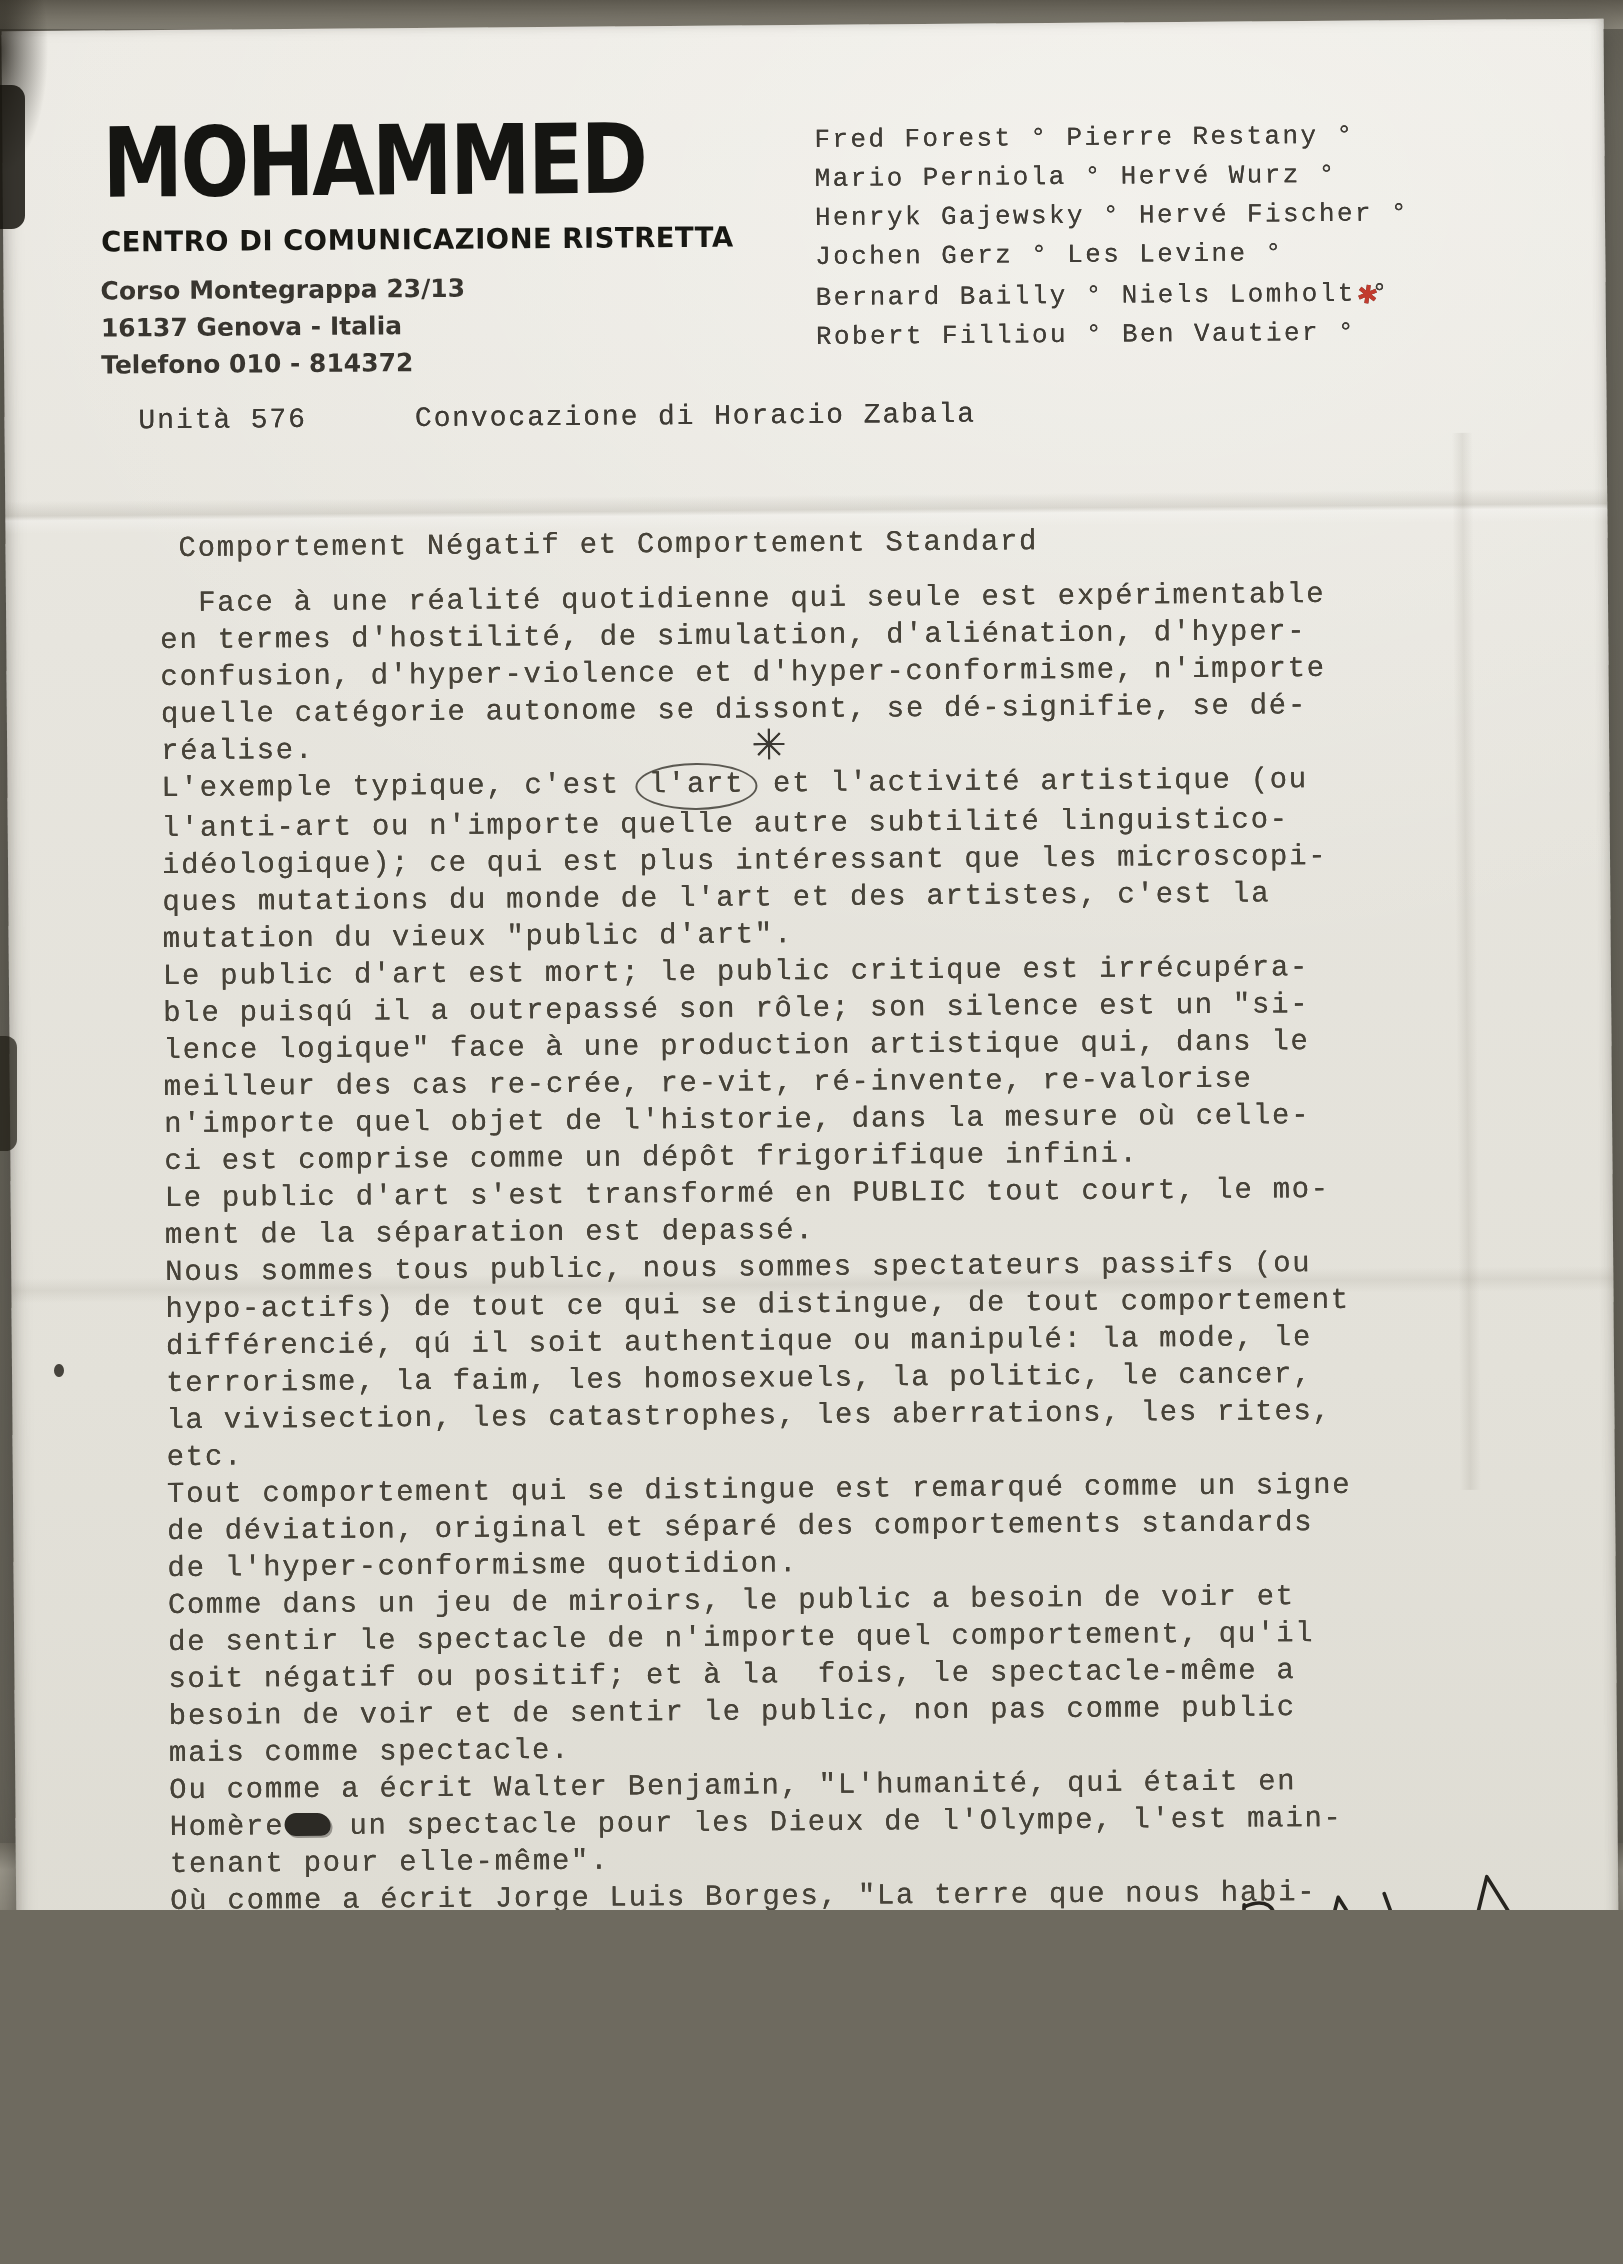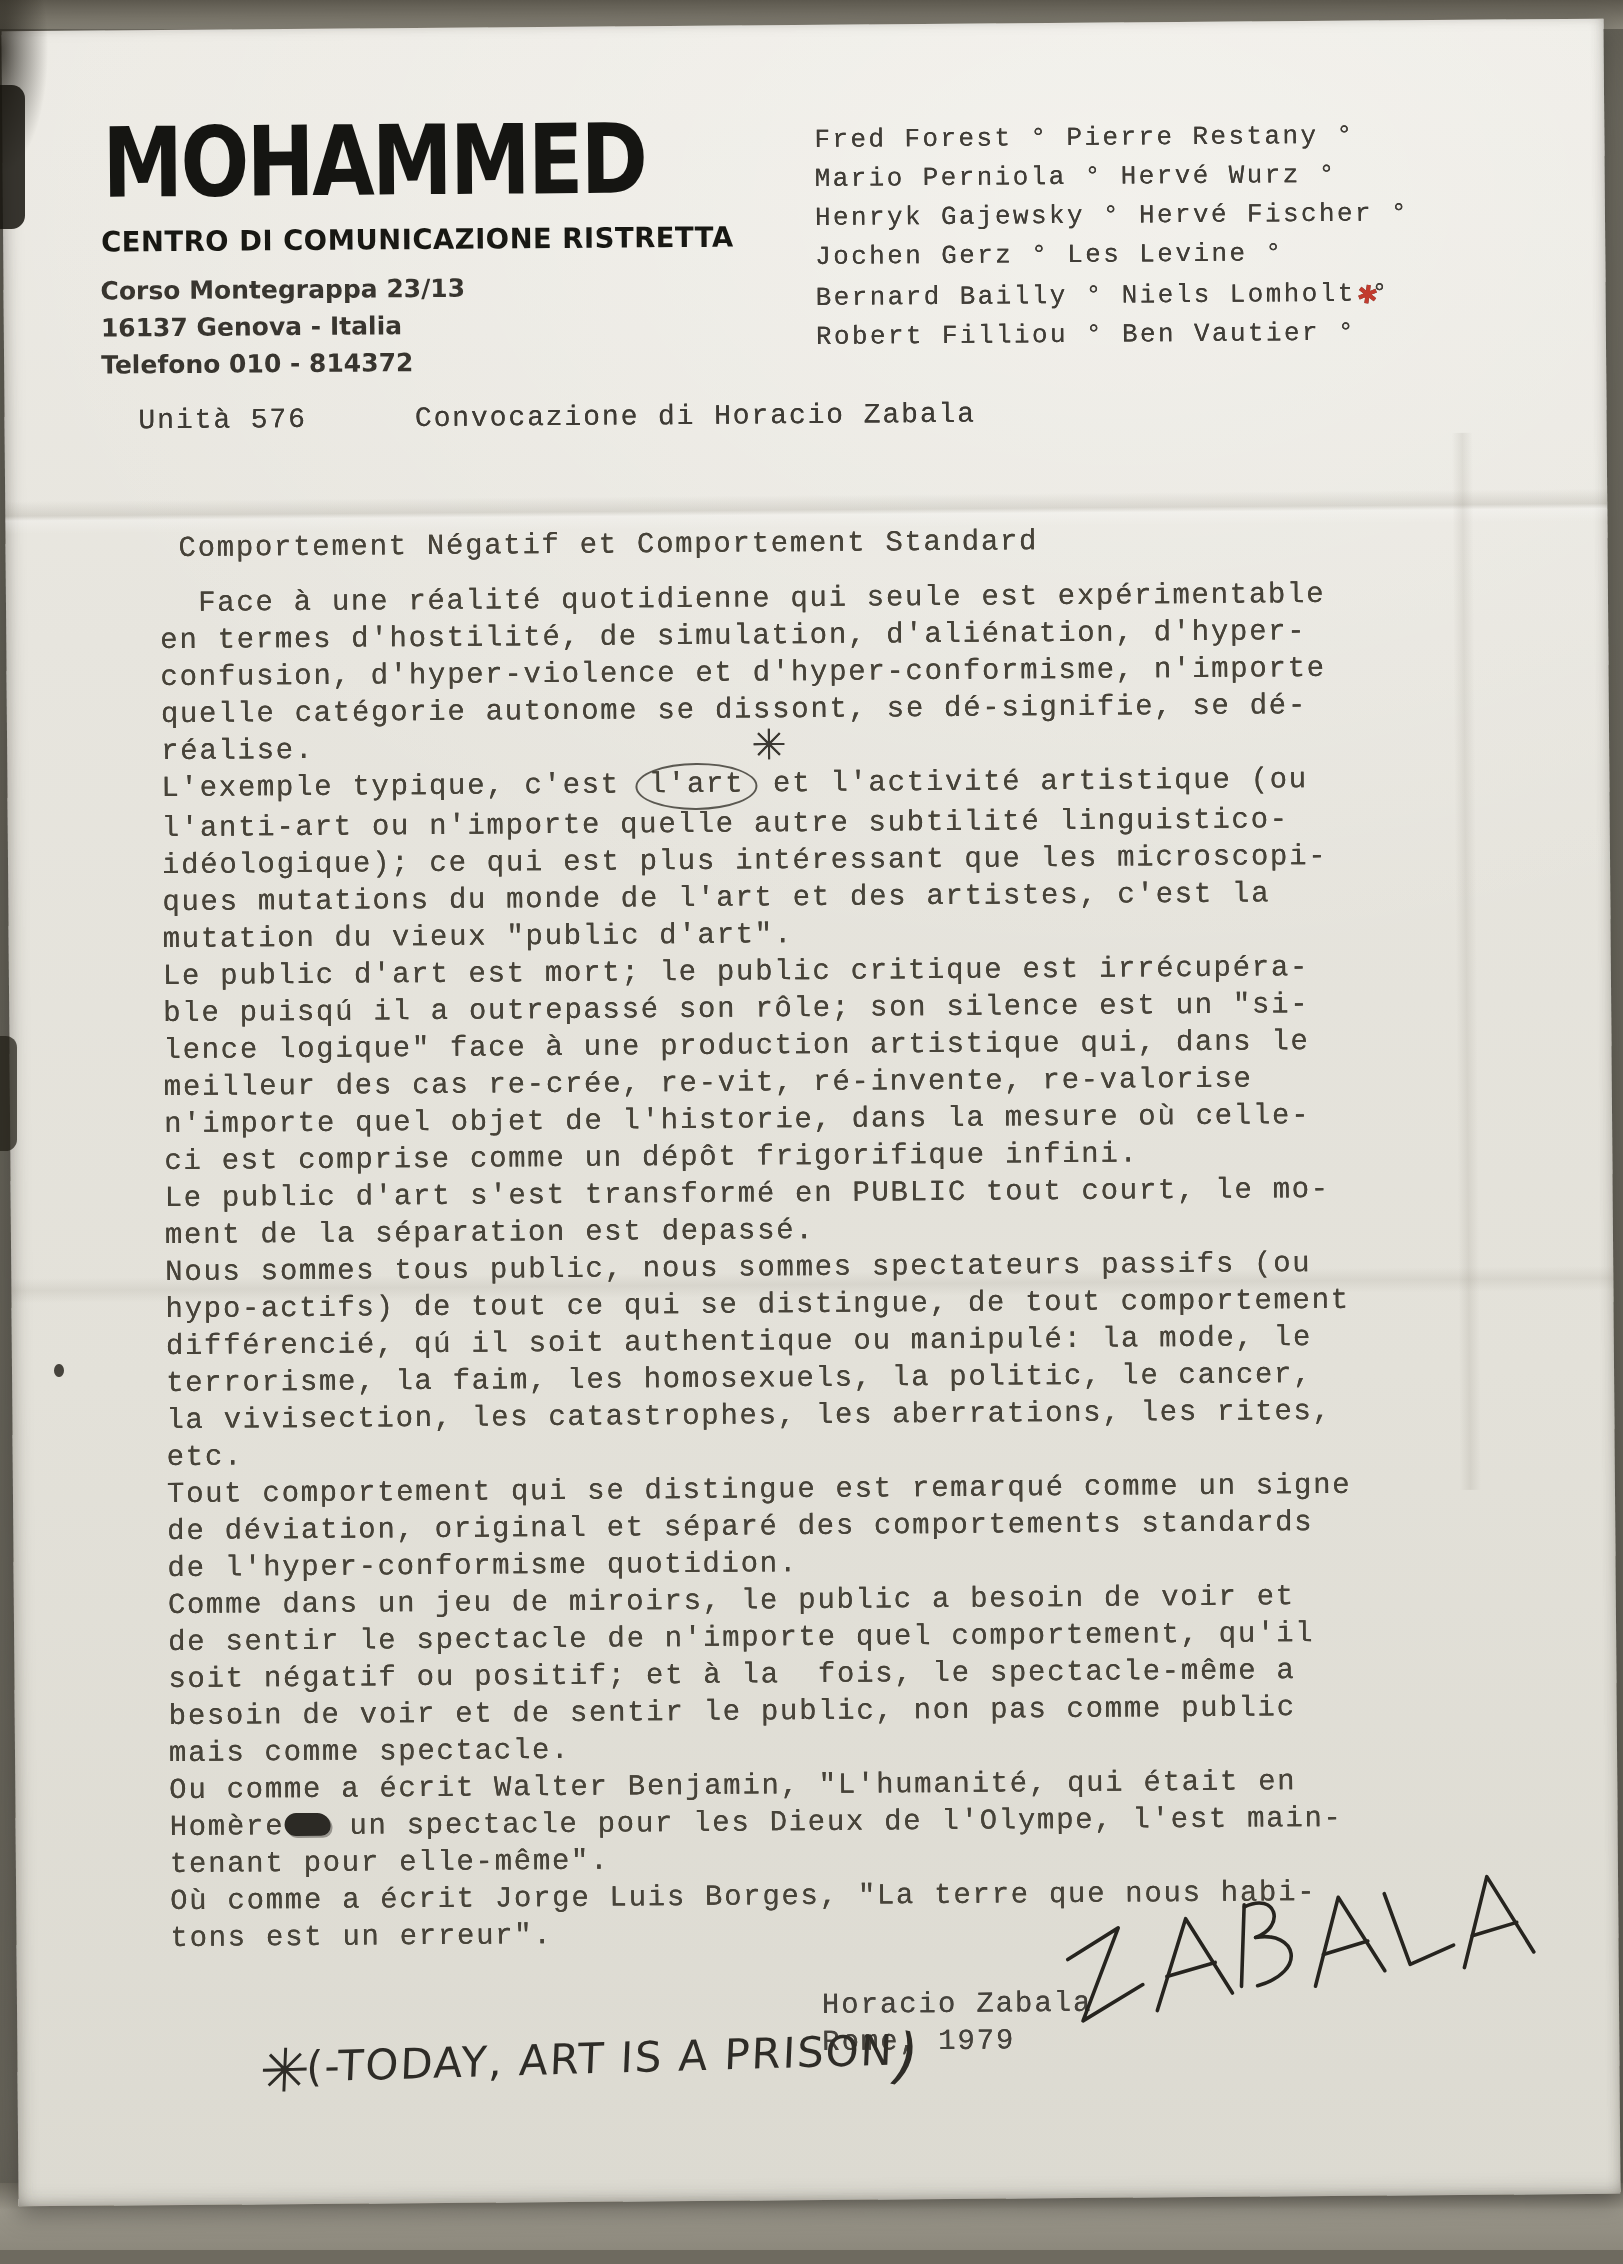--- a/index.html
+++ b/index.html
@@ -1,17 +1,17 @@
 <!DOCTYPE html>
 <html><head>
 <meta charset="utf-8">
 <style>
   html,body{margin:0;padding:0;background:#6e6a5f;}
   .scan{
-    position:relative;width:1624px;height:2250px;overflow:hidden;
+    position:relative;width:1624px;height:1910px;overflow:hidden;
     background:linear-gradient(90deg,#7e7a6e 0%,#8f8b7f 15%,#918d81 70%,#837f72 100%);
     box-shadow:inset 0 0 134px rgba(0,0,0,.4);
     font-family:"Liberation Mono","DejaVu Sans Mono",monospace;
   }
   .board-top{position:absolute;left:0;top:0;width:100%;height:29px;
     background:linear-gradient(180deg,#5c584e,#8a867a);}
   .board-bottom{position:absolute;left:0;bottom:0;width:100%;height:67px;
     background:linear-gradient(180deg,#6f6b60,#9a968a 40%,#8c887c);}
   .paper{
     position:absolute;left:9.6px;top:25px;width:1602px;height:2175px;

